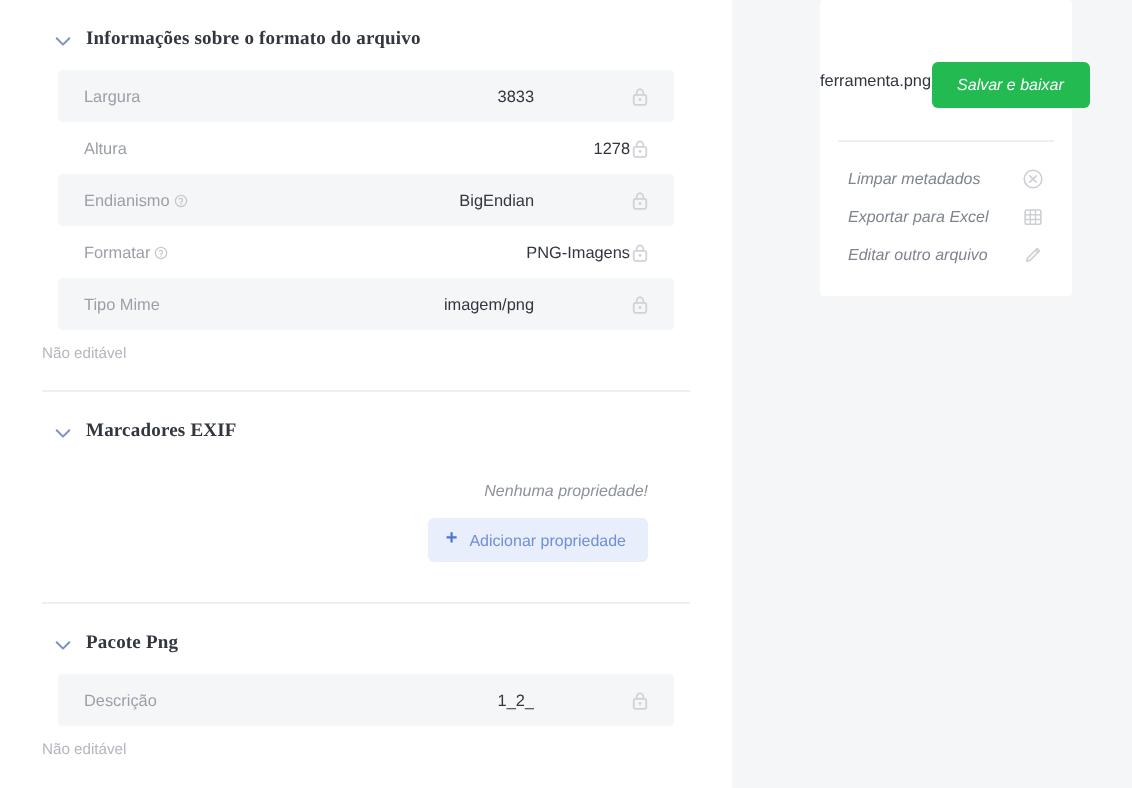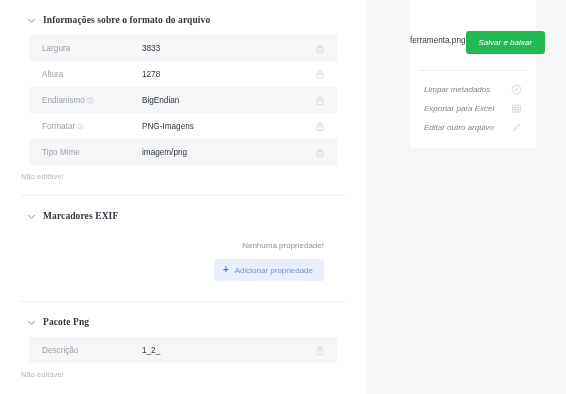--- a/index.html
+++ b/index.html
@@ -66,39 +66,40 @@
     margin: 0 8px;
   }
   .row {
     display: flex;
     align-items: center;
     height: 26px;
     padding: 0 12px 0 13px;
     box-sizing: border-box;
     border-radius: 2px;
   }
-  .row.alt { background: #f5f6f8; }
+  .row.alt { background: #f5f6f8; gap: 48px; }
   .row.plain { background: #ffffff; }
 
   .row-label {
     width: 100px;
     min-width: 100px;
     font-size: 8.2px;
     color: #9b9fa8;
     display: flex;
     align-items: center;
     gap: 2px;
     white-space: nowrap;
   }
   .row-value {
     flex: 1;
     font-size: 8.2px;
     color: #32363f;
     white-space: nowrap;
     overflow: hidden;
+    text-align: right;
   }
   .info-icon {
     width: 7px;
     height: 7px;
     display: inline-block;
     flex: 0 0 auto;
     opacity: .75;
   }
   .lock-icon {
     width: 10px;
@@ -112,20 +113,21 @@
     color: #b2b6bd;
     padding: 7px 21px 14px 0;
   }
 
   
   .exif-empty {
     text-align: right;
     font-size: 8px;
     color: #8d929b;
     padding: 10px 21px 0 0;
+    font-style: italic;
   }
   .add-wrap {
     display: flex;
     justify-content: flex-end;
     padding: 9px 21px 20px 0;
   }
   .add-btn {
     display: inline-flex;
     align-items: center;
     gap: 6px;

